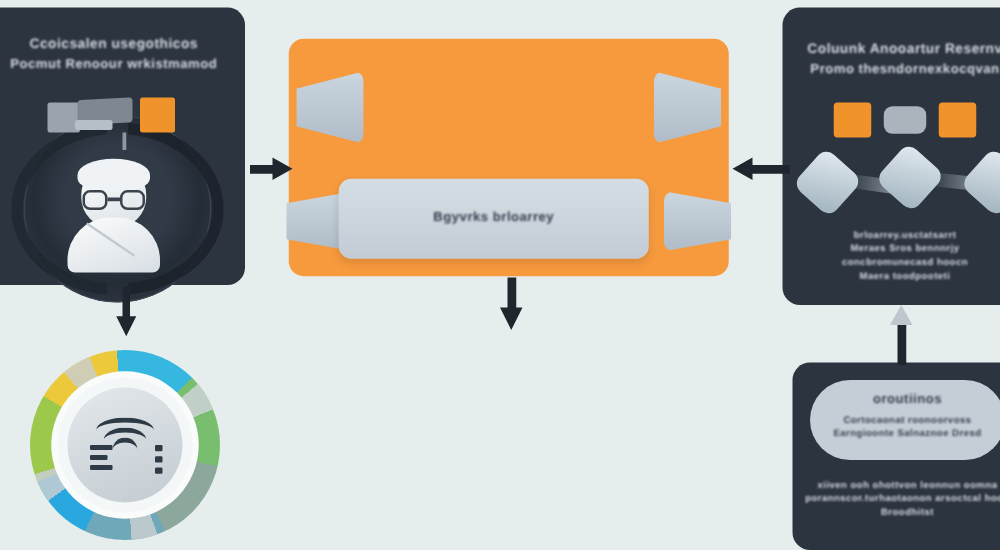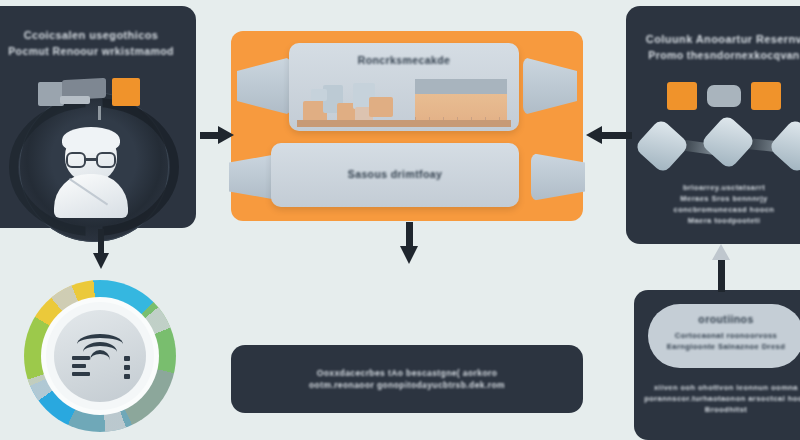--- a/index.html
+++ b/index.html
@@ -294,39 +294,23 @@
       </div>
     </div>
   </div>
 
   <div class="panel-orange" id="center-panel">
     <div class="wing l"></div>
     <div class="wing r"></div>
     <div class="wing bl"></div>
     <div class="wing br"></div>
 
-    <div class="server" id="server-top">
-      <div class="ptext dark t-sub" style="top:10px">Roncrksmecakde</div>
-      <div class="srv-art">
-        <div class="city">
-          <div class="sq" style="left:0;bottom:0;width:24px;height:22px;background:#E0AE83"></div>
-          <div class="sq" style="left:20px;bottom:10px;width:20px;height:28px;background:#BCCAD4"></div>
-          <div class="sq" style="left:34px;bottom:0;width:22px;height:20px;background:#E0AE83"></div>
-          <div class="sq" style="left:50px;bottom:14px;width:22px;height:26px;background:#C6D2DB"></div>
-          <div class="sq" style="left:52px;bottom:0;width:18px;height:16px;background:#DCC3B0"></div>
-          <div class="sq" style="left:66px;bottom:6px;width:24px;height:20px;background:#E0AE83"></div>
-          <div class="sq" style="left:8px;bottom:22px;width:16px;height:12px;background:#C6D2DB"></div>
-        </div>
-        <div class="bars"></div>
-        <div class="ground"></div>
-      </div>
-    </div>
 
     <div class="server" id="server-bottom">
-      <div class="ptext dark t-sub" style="top:24px">Sasous drimtfoay</div>
+      <div class="ptext dark t-sub" style="top:24px">Bgyvrks brloarrey</div>
     </div>
   </div>
 
   <div class="panel" id="right-panel">
     <div class="ptext head t-title" style="top:26px">Coluunk Anooartur Resernv</div>
     <div class="ptext head t-sub" style="top:42px">Promo thesndornexkocqvan</div>
 
     <div class="chips">
       <div class="chip"></div>
       <div class="chip gray"></div>
@@ -362,24 +346,20 @@
       </div>
       <div class="dial-dots">
         <s></s>
         <s></s>
         <s></s>
       </div>
     </div>
   </div>
 
 
-  <div class="panel" id="card-2">
-    <div class="ptext t-body">Ooxxdacecrbes tAo bescastgne( aorkoro
-ootm.reonaoor gonopitodayucbtrsb.dek.rom</div>
-  </div>
 
   <div class="panel" id="card-3">
     <div class="pill">
       <div class="ptext dark t-sub" style="top:8px">oroutiinos</div>
       <div class="ptext dark t-small" style="top:26px">Cortocaonat roonoorvoss
 Earngioonte Salnaznoe Dresd</div>
     </div>
     <div class="ptext foot t-small">xiiven ooh ohottvon leonnun oomna
 porannscor.turhaotaonon arsoctcal hoon
 Broodhitst</div>

